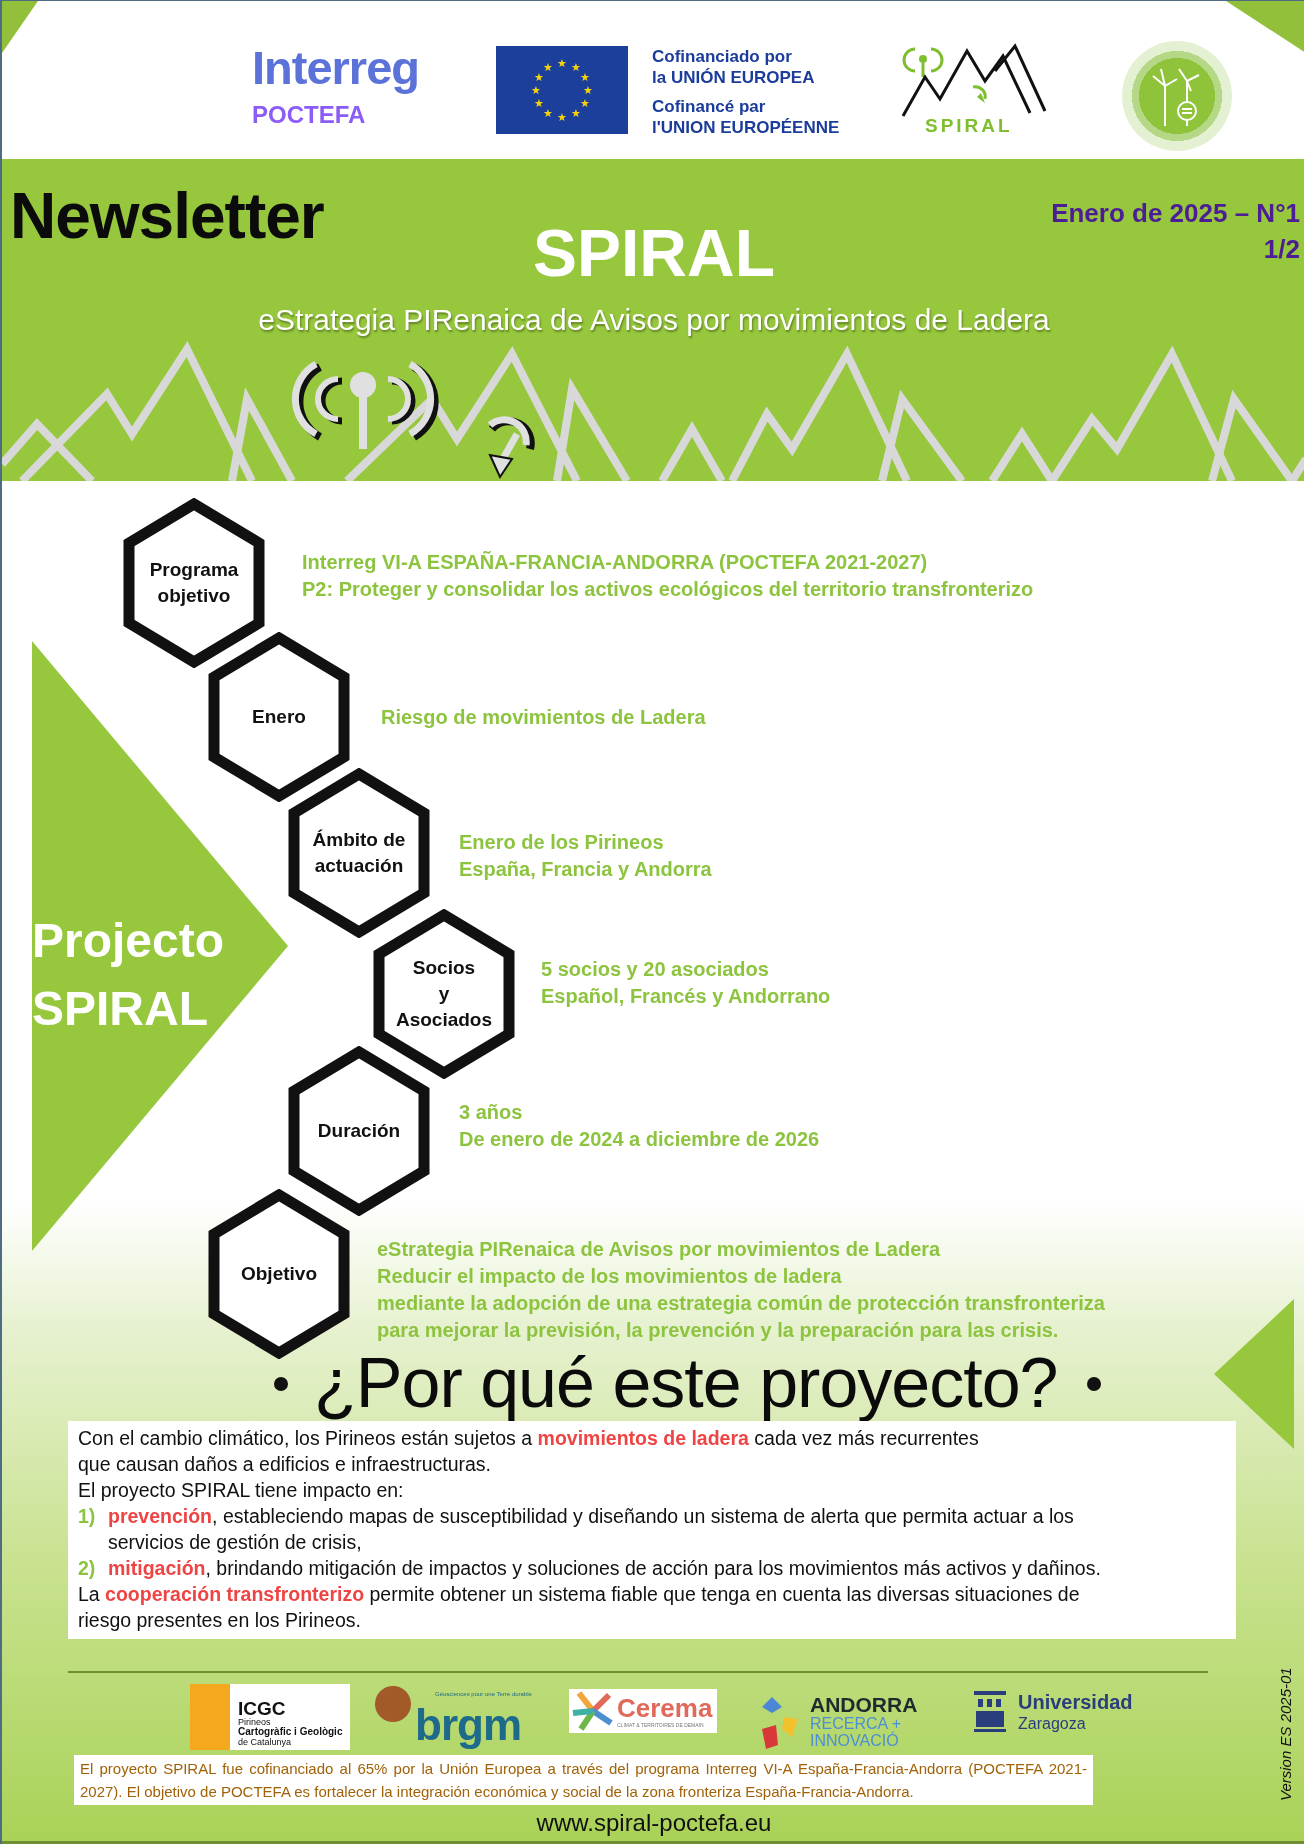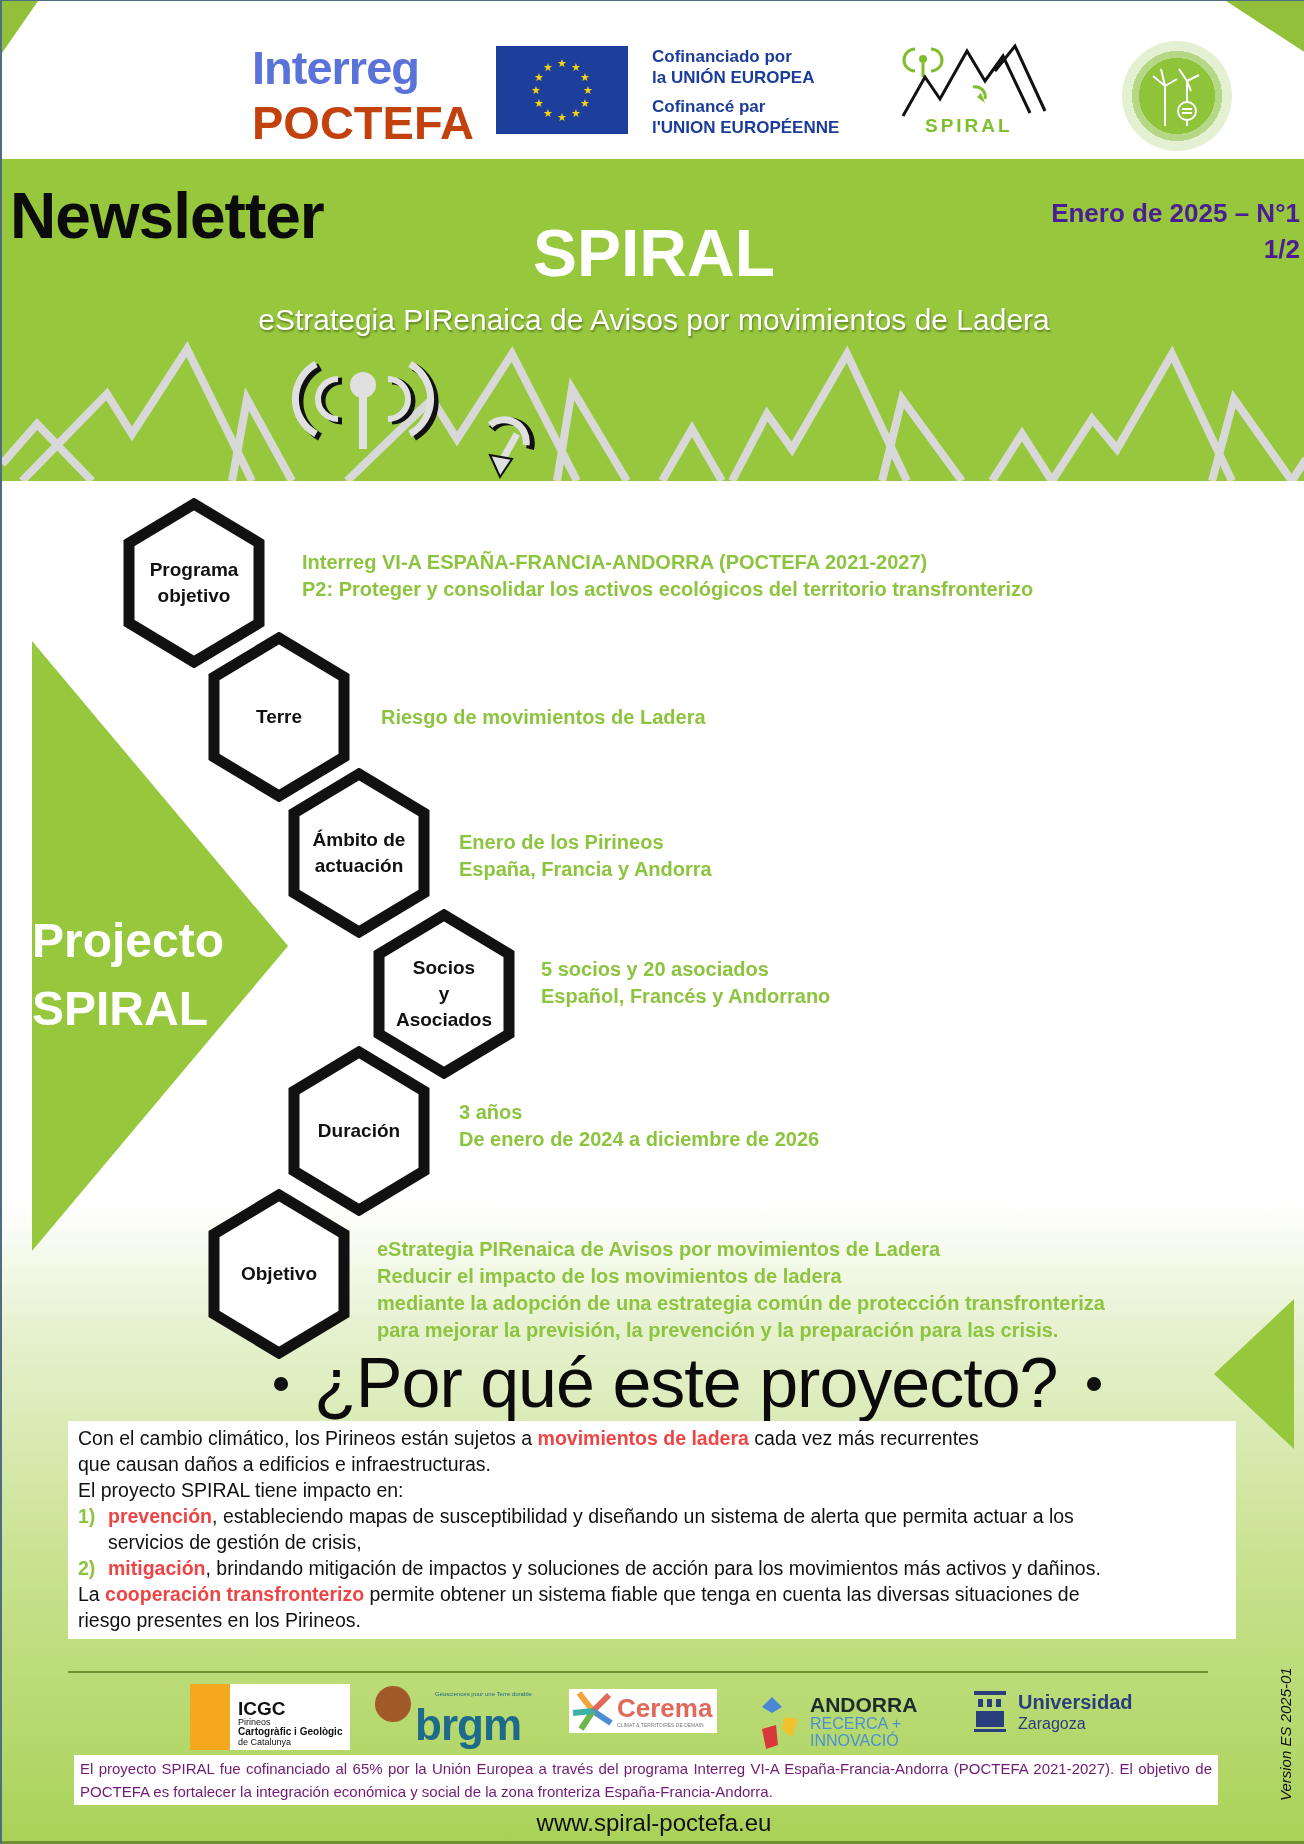--- a/index.html
+++ b/index.html
@@ -13,22 +13,22 @@
   
   .logo-band { position: absolute; left: 0; top: 0; width: 1304px; height: 158px; background: #fff; }
   .corner-tl { position: absolute; left: 0; top: 0; width: 0; height: 0;
     border-top: 52px solid #93c03b; border-right: 36px solid transparent; }
   .corner-tr { position: absolute; right: 0; top: 0; width: 0; height: 0;
     border-top: 52px solid #93c03b; border-left: 80px solid transparent; }
 
   .interreg { position: absolute; left: 250px; top: 42px; width: 210px; }
   .interreg .l1 { font-family: "Liberation Sans", sans-serif; font-weight: bold; font-size: 47px;
     color: #5b72d8; letter-spacing: -1px; line-height: 50px; }
-  .interreg .l2 { font-family: "Liberation Sans", sans-serif; font-weight: bold; font-size: 47px;
-    color: #c2410c; line-height: 40px; margin-top: 10px; }
+  .interreg .l2 { font-family: "Liberation Sans", sans-serif; font-weight: bold; font-size: 24px;
+    color: #8b5cf6; line-height: 40px; margin-top: 2px; }
 
   .eu-flag { position: absolute; left: 494px; top: 45px; width: 132px; height: 88px; background: #1b3f9a; }
   .eu-flag svg { width: 132px; height: 88px; display: block; }
   .eu-text { position: absolute; left: 650px; top: 45px; color: #1c3c9c; font-weight: bold; font-size: 17px; line-height: 21px; }
   .eu-text .gap { height: 8px; }
 
   .spiral-logo { position: absolute; left: 893px; top: 40px; width: 175px; height: 100px; }
   .spiral-logo .lbl { position: absolute; left: 30px; top: 74px; font-weight: bold; color: #7fbf2f; font-size: 19px; letter-spacing: 3px; }
 
   .energy-badge { position: absolute; left: 1120px; top: 40px; width: 110px; height: 110px; border-radius: 50%;
@@ -84,22 +84,22 @@
   .cerema { left: 567px; top: 1688px; width: 148px; height: 44px; background: #fff; }
   .cerema .word { position: absolute; left: 48px; top: 4px; font-weight: bold; font-size: 26px; color: #e0695a; }
   .cerema .tag { position: absolute; left: 48px; top: 33px; font-size: 5px; color: #777; white-space: nowrap; }
   .andorra { left: 756px; top: 1692px; width: 165px; height: 66px; }
   .andorra .t1 { position: absolute; left: 52px; top: 0; font-weight: bold; font-size: 21px; color: #1f2a2e; }
   .andorra .t2 { position: absolute; left: 52px; top: 22px; font-size: 16px; line-height: 17px; color: #4d8fd4; }
   .unizar { left: 966px; top: 1688px; width: 180px; height: 60px; }
   .unizar .t1 { position: absolute; left: 50px; top: 2px; font-weight: bold; font-size: 20px; color: #2a3d7c; }
   .unizar .t2 { position: absolute; left: 50px; top: 26px; font-size: 16px; color: #2a3d7c; }
 
-  .funding { position: absolute; left: 72px; top: 1754px; width: 1144px; height: 50px; background: #fff; padding: 2px 6px;
-    font-size: 15px; line-height: 23px; color: #701a75; text-align: justify; }
+  .funding { position: absolute; left: 72px; top: 1754px; width: 1019px; height: 50px; background: #fff; padding: 2px 6px;
+    font-size: 15px; line-height: 23px; color: #a16207; text-align: justify; }
   .website { position: absolute; left: 0; width: 1304px; top: 1808px; text-align: center; font-size: 24px; color: #111; }
   .version { position: absolute; left: 1275px; top: 1800px; transform-origin: 0 0; transform: rotate(-90deg);
     font-style: italic; font-size: 15px; color: #111; white-space: nowrap; }
   .bottom-line { position: absolute; left: 0; top: 1840px; width: 1304px; height: 4px; background: #6f8f32; }
 </style>
 </head>
 <body>
 
 <div class="page">
 
@@ -231,21 +231,21 @@
   <div class="hex-desc" style="left:300px; top:548px;">
     <div>Interreg VI-A ESPAÑA-FRANCIA-ANDORRA (POCTEFA 2021-2027)</div>
     <div>P2: Proteger y consolidar los activos ecológicos del territorio transfronterizo</div>
   </div>
 
   <div class="hex" style="left:202px; top:631px;">
     <svg width="150" height="170" viewBox="0 0 150 170">
       <polygon points="75,6 140,45 140,125 75,164 10,125 10,45" fill="#fff" stroke="#111" stroke-width="11"></polygon>
     </svg>
     <div class="hlabel">
-      <div>Terre</div>
+      <div>Enero</div>
     </div>
   </div>
   <div class="hex-desc" style="left:379px; top:703px;">
     <div>Riesgo de movimientos de Ladera</div>
   </div>
 
   <div class="hex" style="left:282px; top:767px;">
     <svg width="150" height="170" viewBox="0 0 150 170">
       <polygon points="75,6 140,45 140,125 75,164 10,125 10,45" fill="#fff" stroke="#111" stroke-width="11"></polygon>
     </svg>

